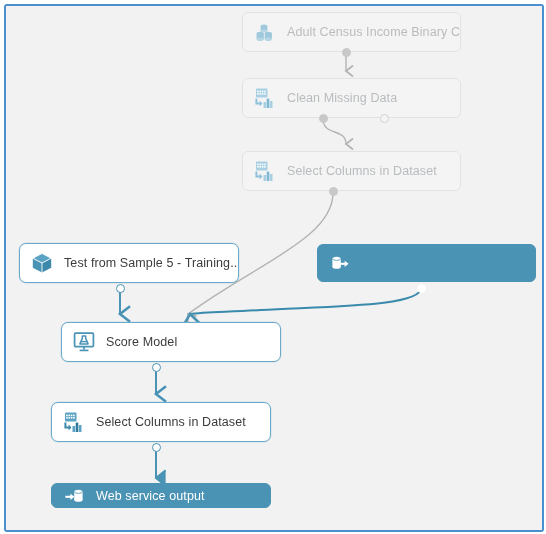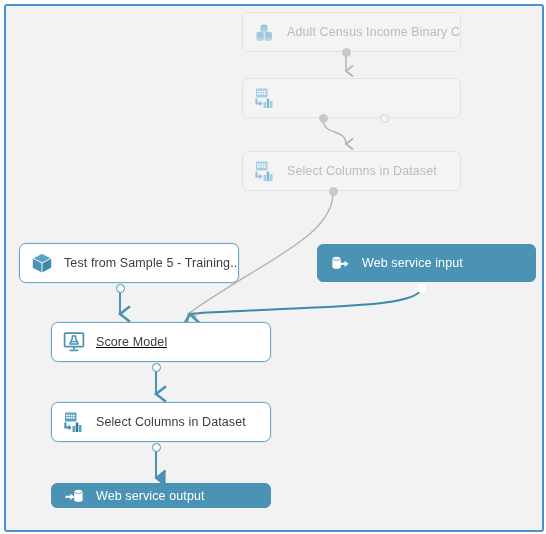--- a/index.html
+++ b/index.html
@@ -192,20 +192,21 @@
               <rect x="6.5" y="7" width="1.6" height="1.6" fill="#ffffff"></rect>
               <rect x="8.8" y="7" width="1.6" height="1.6" fill="#ffffff"></rect>
               <rect x="11.1" y="7" width="1.6" height="1.6" fill="#ffffff"></rect>
               <path d="M3.4,12.6 L3.4,17.6 L8.4,17.6" fill="none" stroke="#8fc2da" stroke-width="2"></path>
               <path d="M6.6,14.6 L9.4,17.6 L6.6,20.6 Z" fill="#8fc2da"></path>
               <rect x="10.5" y="16" width="2.6" height="6" fill="#a8cfe2"></rect>
               <rect x="13.7" y="12.6" width="2.6" height="9.4" fill="#7fb8d4"></rect>
               <rect x="16.9" y="15" width="2.6" height="7" fill="#a8cfe2"></rect>
             </svg>
           </span>
+          <span class="label">Clean Missing Data</span>
         </div>
         <div class="port out-faded" style="left:313px; top:108px;"></div>
         <div class="port out-open" style="left:374px; top:108px;"></div>
 
         <div class="node faded" style="left:236px; top:145px; width:219px;">
           <span class="icon">
             <svg width="24" height="24" viewBox="0 0 24 24">
               <rect x="3" y="2.5" width="11.5" height="9" rx="1" fill="#a8cfe2"></rect>
               <rect x="4.2" y="4.6" width="1.6" height="1.6" fill="#ffffff"></rect>
               <rect x="6.5" y="4.6" width="1.6" height="1.6" fill="#ffffff"></rect>
@@ -244,25 +245,24 @@
           <span class="icon">
             <svg width="24" height="24" viewBox="0 0 24 24">
               <ellipse cx="8.6" cy="7.4" rx="4.2" ry="2" fill="#ffffff"></ellipse>
               <rect x="4.4" y="7.4" width="8.4" height="8.4" fill="#ffffff"></rect>
               <ellipse cx="8.6" cy="15.8" rx="4.2" ry="2" fill="#ffffff"></ellipse>
               <ellipse cx="8.6" cy="7.4" rx="4.2" ry="2" fill="none" stroke="#4a93b4" stroke-width="0.8"></ellipse>
               <path d="M11.6,12.8 L18.6,12.8" stroke="#ffffff" stroke-width="2.1" fill="none"></path>
               <path d="M16.6,9.7 L20.6,12.8 L16.6,15.9 Z" fill="#ffffff"></path>
             </svg>
           </span>
-          <span class="label">Web service input</span>
         </div>
         <div class="port out-white" style="left:411px; top:278px;"></div>
 
-        <div class="node active" style="left:45px; top:316px; width:220px;text-decoration:underline;">
+        <div class="node active" style="left:55px; top:316px; width:220px;">
           <span class="icon">
             <svg width="24" height="24" viewBox="0 0 24 24">
               <rect x="2.6" y="3.2" width="18.8" height="13.4" rx="1" fill="none" stroke="#4a93b4" stroke-width="1.7"></rect>
               <path d="M10.3,5.9 L13.7,5.9 L13.7,8.4 L16.1,13.9 L7.9,13.9 L10.3,8.4 Z" fill="none" stroke="#4a93b4" stroke-width="1.5" stroke-linejoin="round"></path>
               <path d="M8.9,11.6 L15.1,11.6" stroke="#4a93b4" stroke-width="1.4"></path>
               <path d="M12,16.6 L12,19.6" stroke="#4a93b4" stroke-width="1.7"></path>
               <path d="M7.6,20.4 L16.4,20.4" stroke="#4a93b4" stroke-width="1.7"></path>
             </svg>
           </span>
           <span class="label">Score Model</span>

